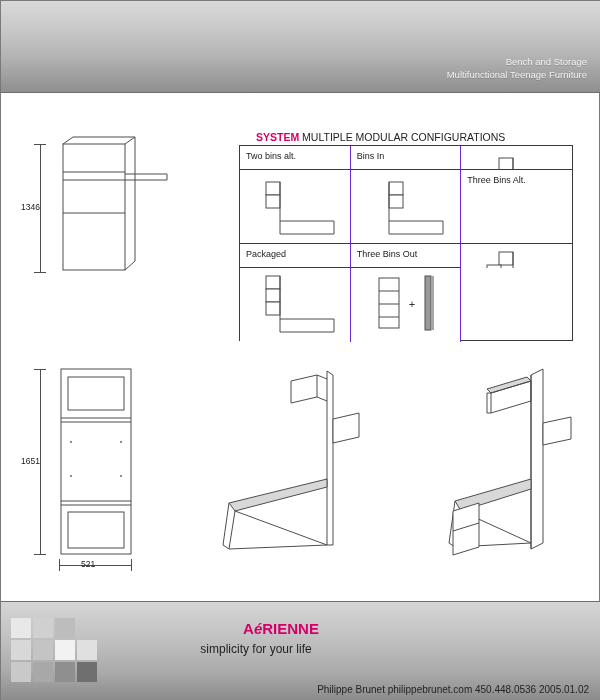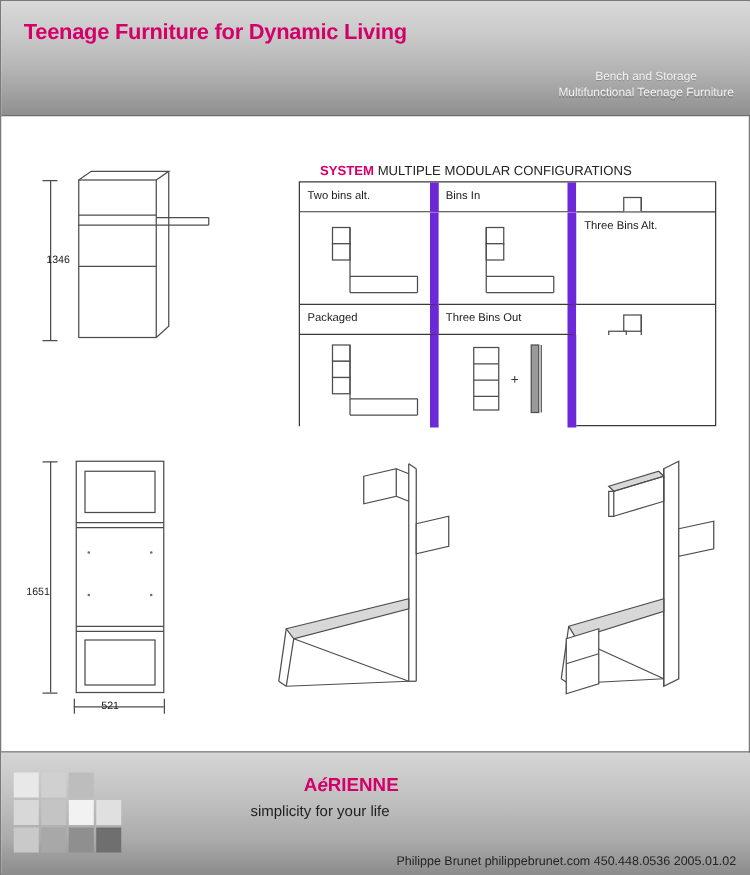--- a/index.html
+++ b/index.html
@@ -33,21 +33,21 @@
     position: absolute;
     left: 18px; top: 14px;
     font-size: 17.5px;
     font-weight: bold;
     color: #d4006a;
     letter-spacing: -0.2px;
   }
   .header-sub {
     position: absolute;
     right: 14px; top: 54px;
-    text-align: center;
+    text-align: right;
     color: #f2f2f2;
     font-size: 9.5px;
     line-height: 13px;
     text-shadow: 0 1px 0 rgba(0,0,0,0.18);
   }
 
   
   .system-heading {
     position: absolute;
     left: 255px; top: 130px;
@@ -61,21 +61,21 @@
     position: absolute;
     left: 238px; top: 144px;
     width: 334px;
     height: 196px;
     border: 1px solid #3a3a3a;
     display: grid;
     grid-template-columns: 1fr 1fr 1fr;
     grid-template-rows: 24px 74px 24px 74px;
   }
   .grid .cell {
-    border-right: 7px solid #6d28d9;
+    border-right: 1px solid #6d28d9;
     border-bottom: 1px solid #3a3a3a;
     position: relative;
     overflow: hidden;
   }
   .grid .cell:nth-child(3n) { border-right: none; }
   .grid .cell.last-row { border-bottom: none; }
   .cell.label {
     font-size: 9px;
     color: #1a1a1a;
     padding: 5px 0 0 6px;
@@ -146,33 +146,32 @@
     gap: 2px;
   }
   .sw { width: 20px; height: 20px; }
 </style>
 </head>
 <body>
 
 <div class="sheet">
 
   <div class="header">
-    <div class="header-title">Teenage Furniture for Dynamic Living</div>
     <div class="header-sub">
       <div>Bench and Storage</div>
       <div>Multifunctional Teenage Furniture</div>
     </div>
   </div>
 
   <div>
 
     <div class="line vline" style="left:39px; top:143px; height:128px;"></div>
     <div class="line hline" style="left:33px; top:143px; width:12px;"></div>
     <div class="line hline" style="left:33px; top:271px; width:12px;"></div>
-    <div class="dim-label" style="left:20px; top:201px;margin-left:16px;">1346</div>
+    <div class="dim-label" style="left:20px; top:201px;">1346</div>
 
     <svg width="120" height="150" style="left:58px; top:140px;">
 
       <rect class="stf" x="4" y="3" width="62" height="126"></rect>
 
       <line class="st" x1="4" y1="31" x2="66" y2="31"></line>
       <line class="st" x1="4" y1="39" x2="66" y2="39"></line>
 
       <line class="st" x1="4" y1="72" x2="66" y2="72"></line>
 
@@ -262,21 +261,21 @@
         <line class="st" x1="70" y1="4" x2="70" y2="58"></line>
       </svg>
       <div class="plus" style="left:58px; top:30px;">+</div>
     </div>
   </div>
 
   <div>
     <div class="line vline" style="left:39px; top:368px; height:185px;"></div>
     <div class="line hline" style="left:33px; top:368px; width:12px;"></div>
     <div class="line hline" style="left:33px; top:553px; width:12px;"></div>
-    <div class="dim-label" style="left:20px; top:455px;margin-top:12px;">1651</div>
+    <div class="dim-label" style="left:20px; top:455px;">1651</div>
 
     <div class="line hline" style="left:58px; top:564px; width:72px;"></div>
     <div class="line vline" style="left:58px; top:558px; height:12px;"></div>
     <div class="line vline" style="left:130px; top:558px; height:12px;"></div>
     <div class="dim-label" style="left:80px; top:558px;">521</div>
 
     <svg width="110" height="200" style="left:58px; top:365px;">
       <rect class="stf" x="2" y="3" width="70" height="185"></rect>
       <rect class="st" x="9" y="11" width="56" height="33"></rect>
       <line class="st" x1="2" y1="52" x2="72" y2="52"></line>

